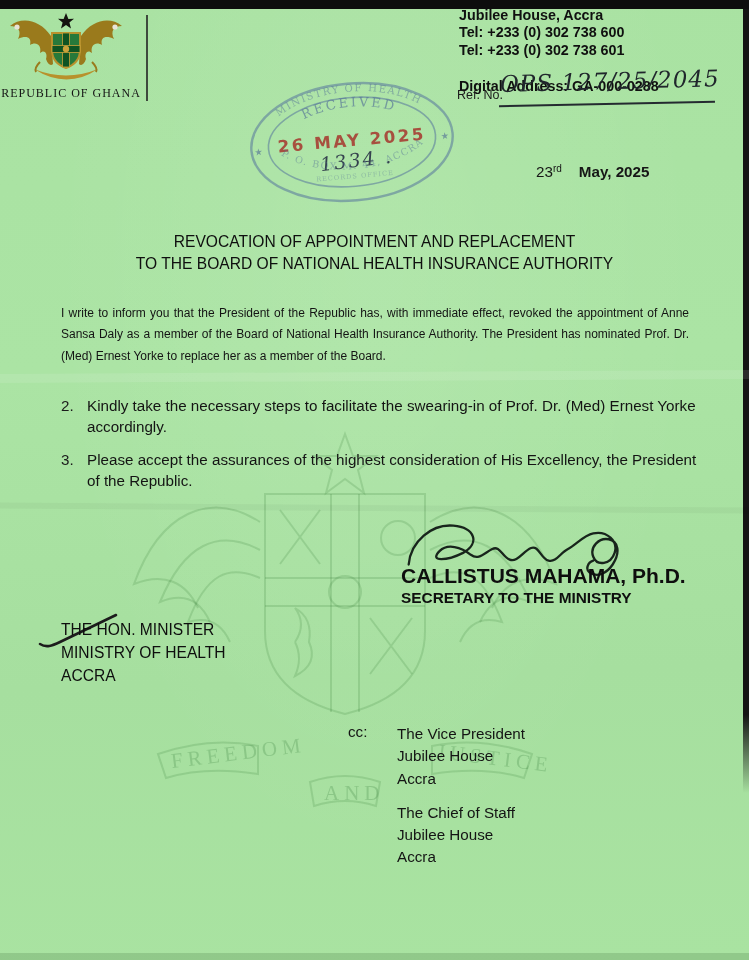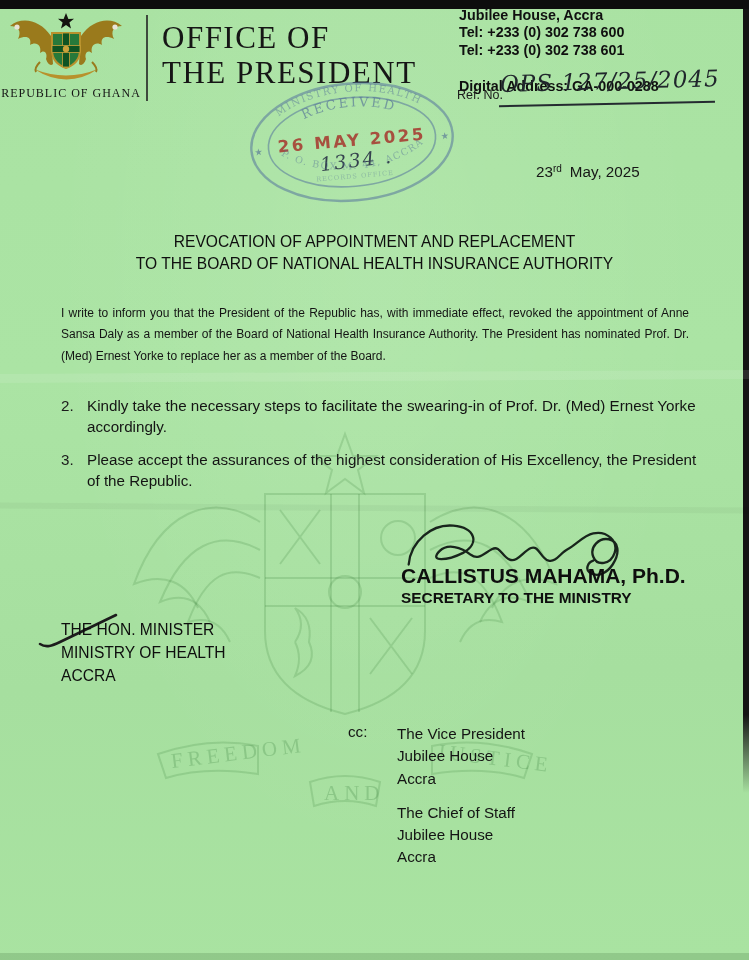--- a/index.html
+++ b/index.html
@@ -30,21 +30,21 @@
   .ref-label{left:457px;top:88px;font-size:12.5px;color:#1a1a1a;}
   .ref-value{left:500px;top:68px;width:225px;font-family:"DejaVu Serif",serif;font-style:italic;
     font-size:23px;letter-spacing:1px;color:#20262c;transform:rotate(-1.5deg);white-space:nowrap;}
   .ref-underline{left:499px;top:103px;width:216px;height:2px;background:#242a30;transform:rotate(-1.2deg);}
 
   
   .stamp{left:246px;top:76px;width:212px;height:132px;transform:rotate(-5deg);}
 
   .dateline{left:536px;top:163px;font-size:15.2px;color:#161616;}
   .dateline .suffix{font-size:10px;position:relative;top:-5px;}
-  .dateline .rest{margin-left:8px;}
+  .dateline .rest{margin-left:17px;font-weight:bold;}
 
   .subject{left:0;top:231px;width:749px;text-align:center;font-weight:normal;
     font-size:15.6px;line-height:21.5px;color:#0f0f0f;}
 
   .para1{left:61px;top:303px;width:628px;font-size:12px;line-height:21.4px;text-align:justify;color:#141414;}
   .num-item{display:flex;}
   .item2{left:61px;top:395px;width:640px;}
   .item3{left:61px;top:449px;width:640px;}
   .num{width:26px;flex:none;font-size:15.2px;line-height:21.4px;}
   .item-text{width:612px;font-size:15.2px;line-height:21.4px;color:#141414;}
@@ -113,24 +113,20 @@
     <path d="M46,21 H74 V38 Q74,51 60,56 Q46,51 46,38 Z" fill="#27793a" stroke="#b8912c" stroke-width="2"></path>
     <rect x="56.5" y="21" width="7" height="34" fill="#0f5423" stroke="#caa23a" stroke-width="0.8"></rect>
     <rect x="46" y="33.5" width="28" height="7" fill="#0f5423" stroke="#caa23a" stroke-width="0.8"></rect>
     <circle cx="60" cy="37" r="3.2" fill="#caa23a"></circle>
     <path d="M28,57 Q60,70 92,57 Q61,78 28,57 Z" fill="#b8912c"></path>
     <path d="M34,50 q-6,6 -4,10 M86,50 q6,6 4,10" stroke="#9a7a1c" stroke-width="2" fill="none"></path>
   </svg>
   <div class="abs republic">REPUBLIC OF GHANA</div>
   <div class="abs divider"></div>
 
-  <div class="abs office-title">
-    <div>OFFICE OF</div>
-    <div>THE PRESIDENT</div>
-  </div>
 
   <div class="abs contact">
     <div>Jubilee House, Accra</div>
     <div>Tel: +233 (0) 302 738 600</div>
     <div>Tel: +233 (0) 302 738 601</div>
     <div class="digital">Digital Address: GA-000-0288</div>
   </div>
 
   <div class="abs ref-label">Ref. No.</div>
   <div class="abs ref-value">OPS 127/25/2045</div>

